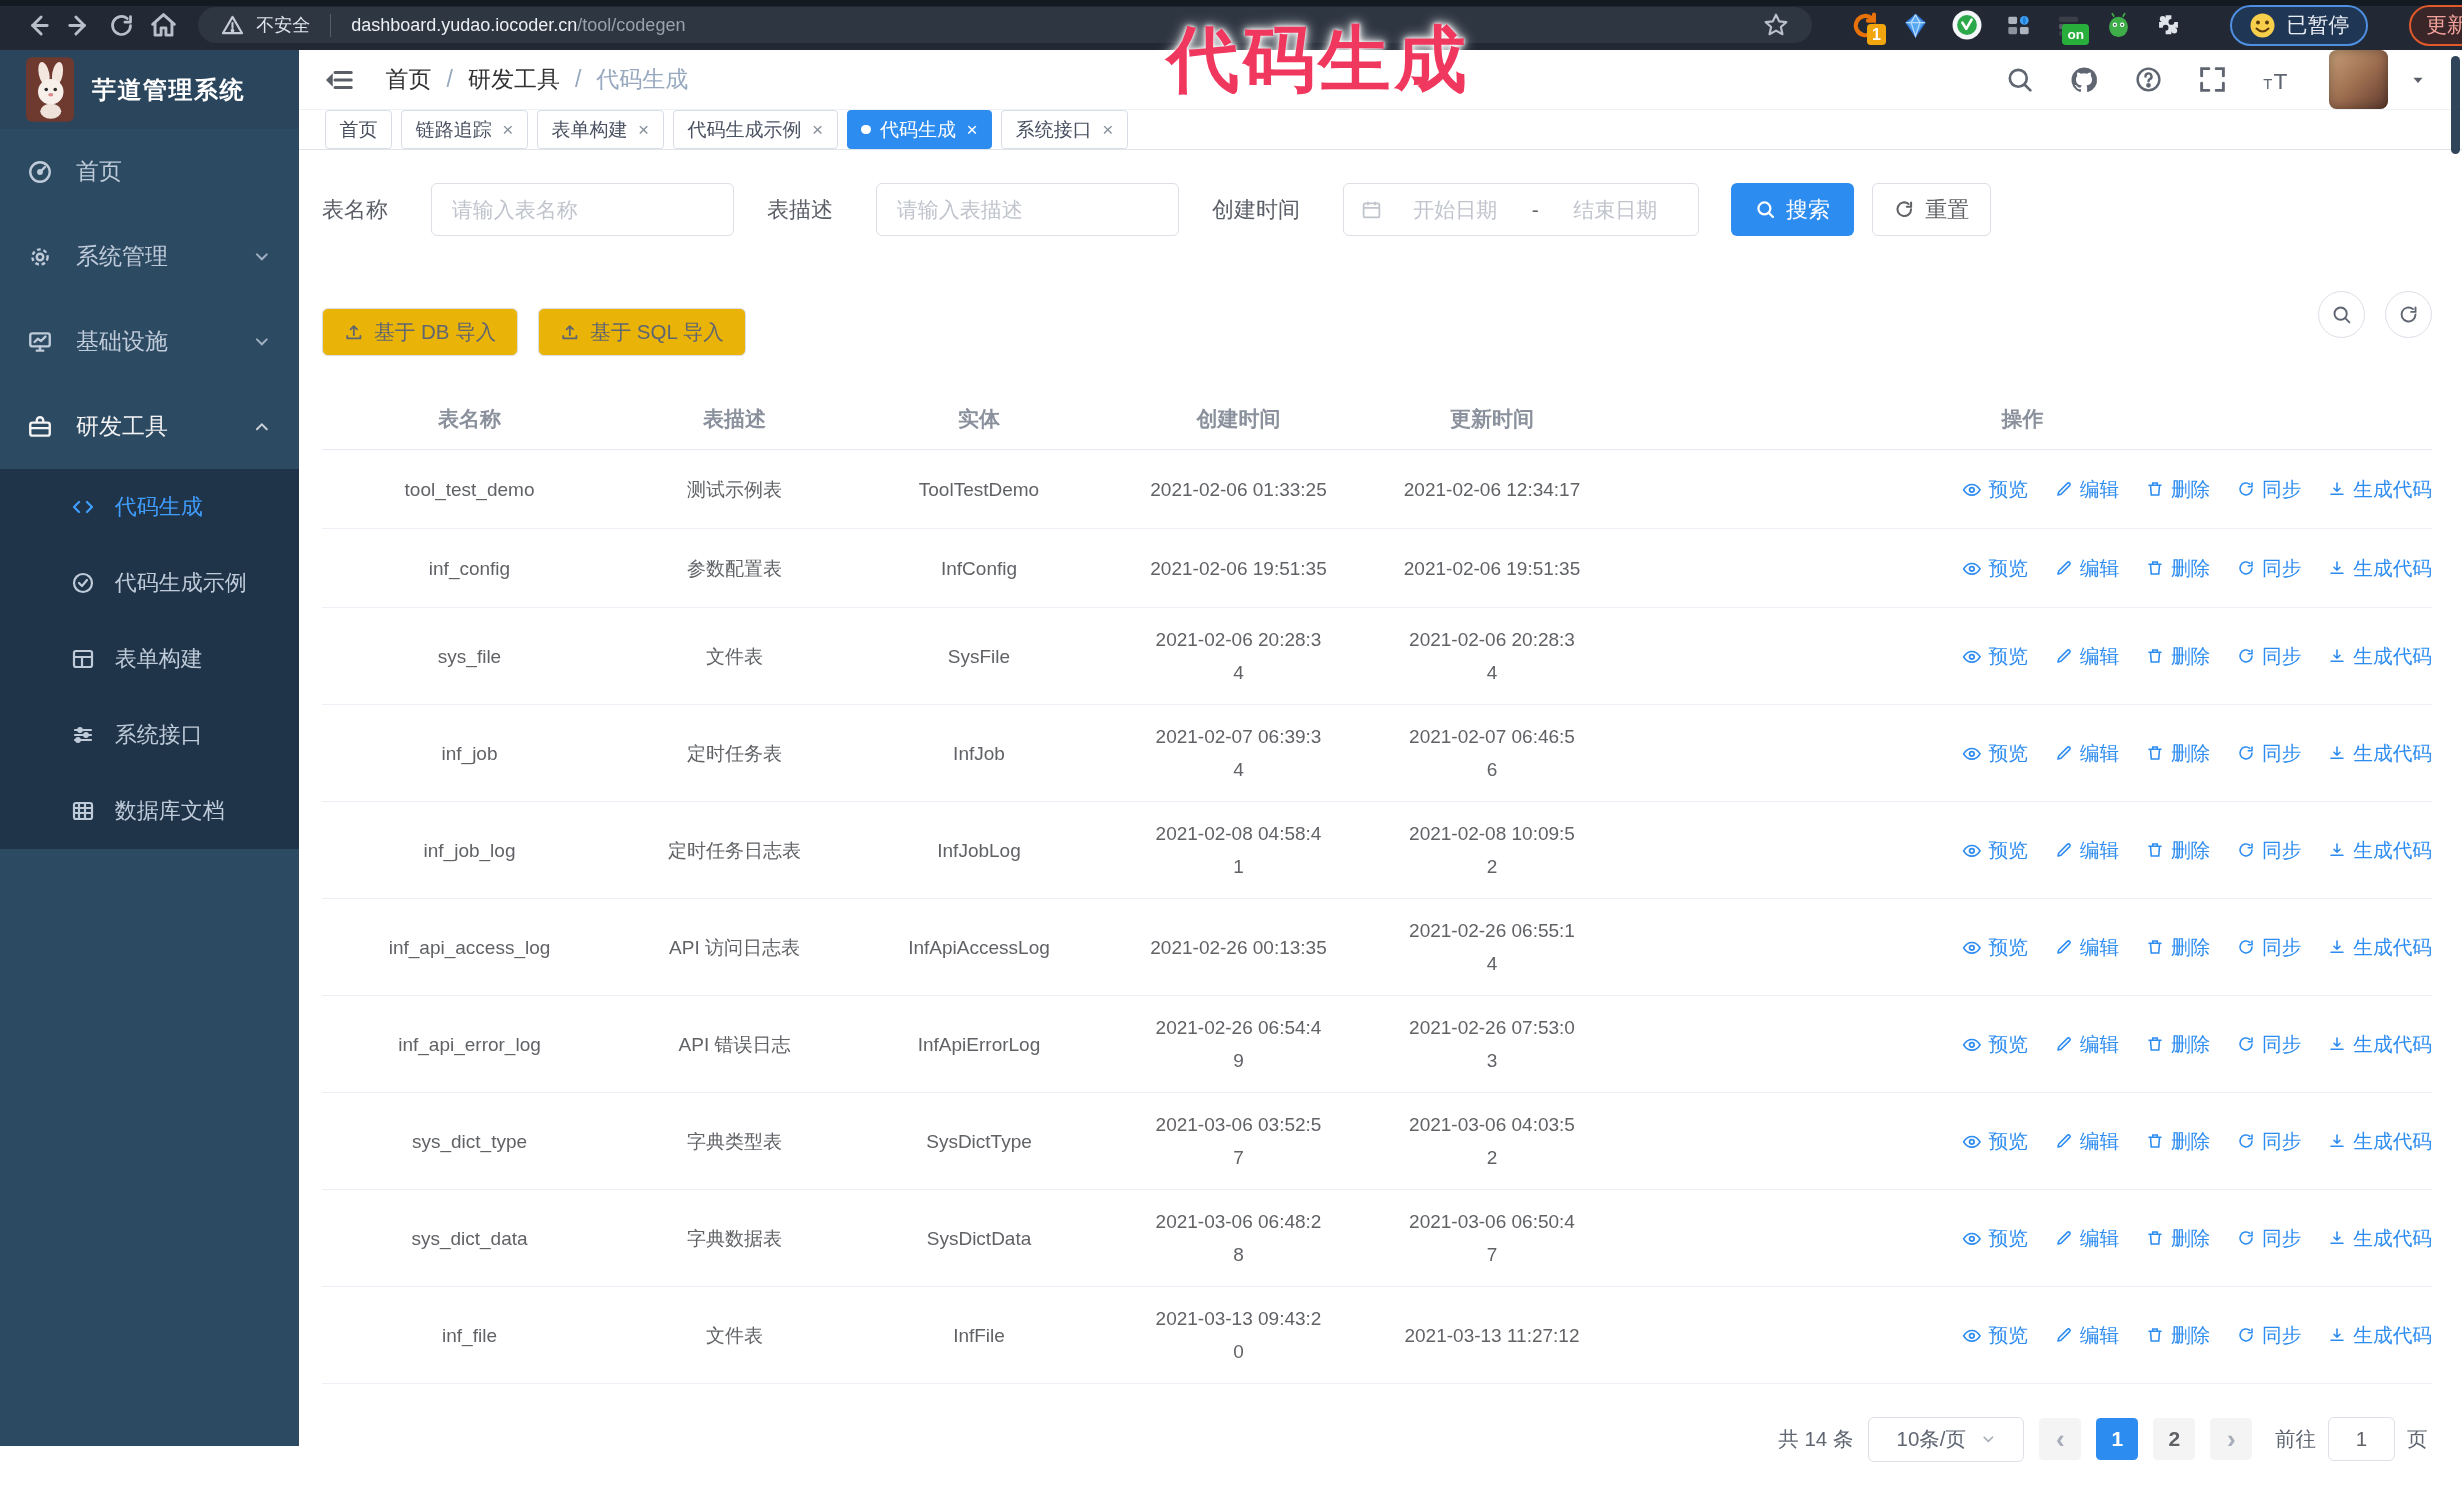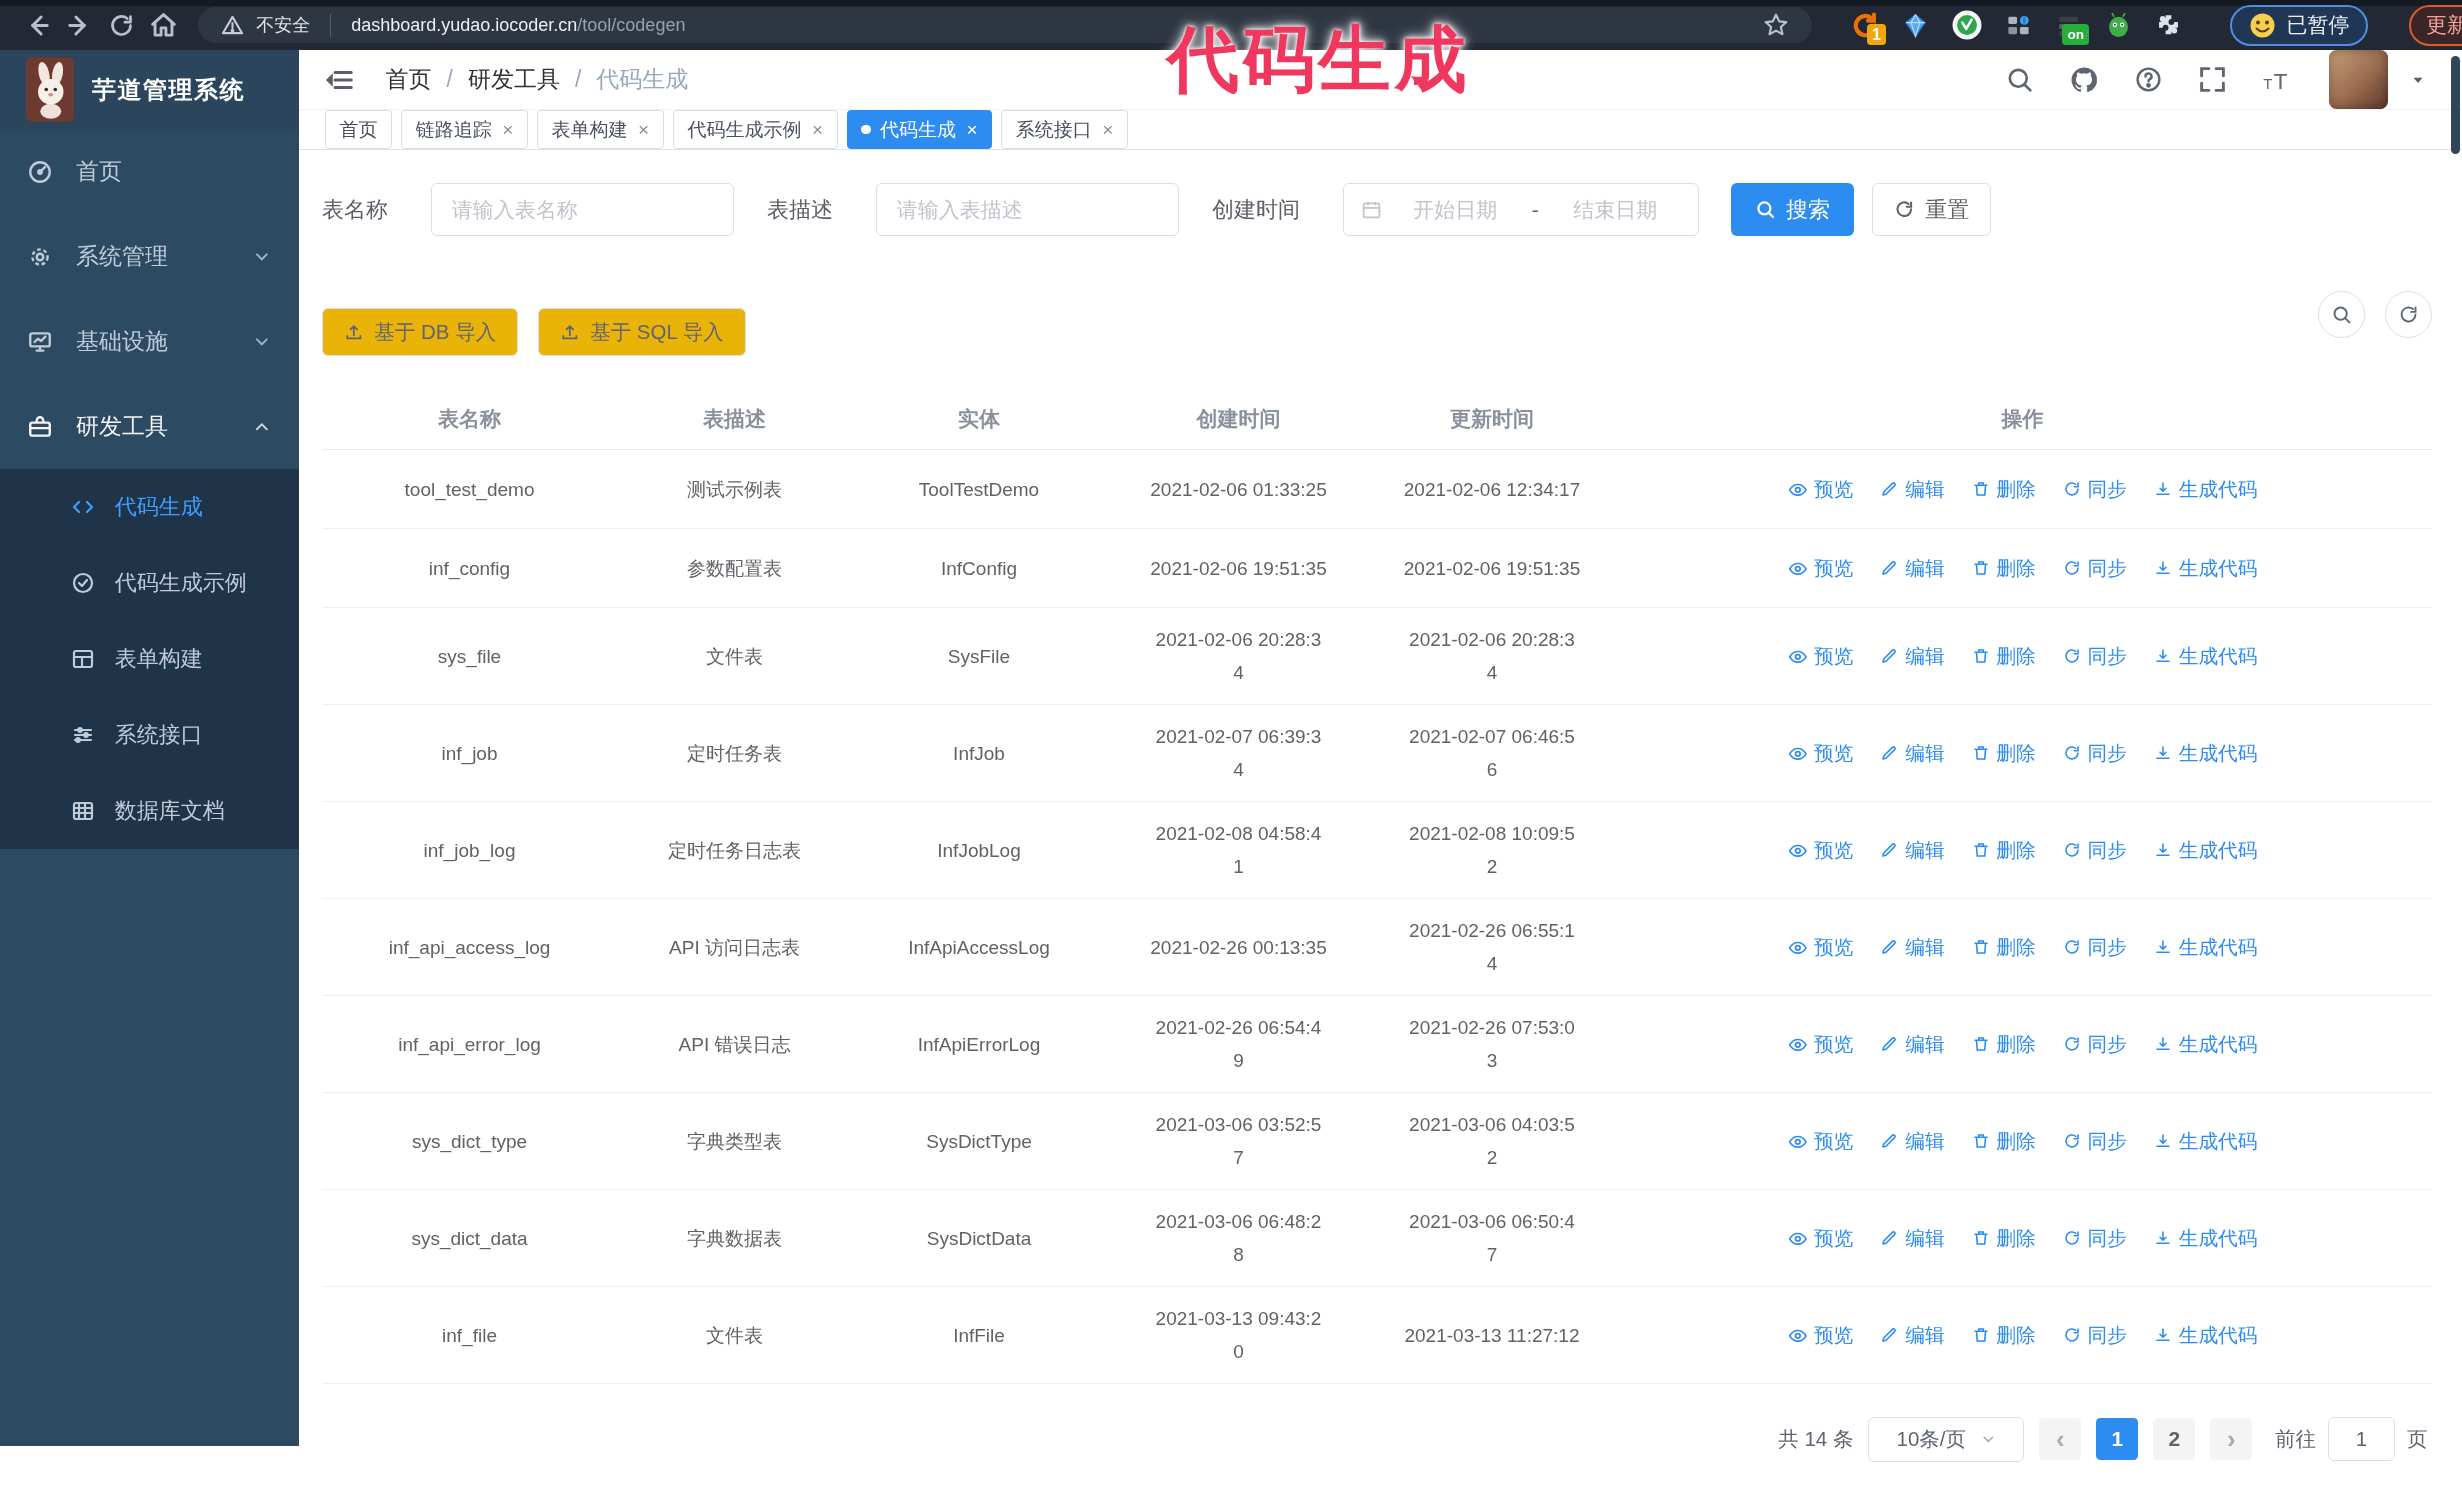--- a/index.html
+++ b/index.html
@@ -73,21 +73,21 @@
   .btn-plain{height:48px;padding:0 21px;background:#eab308;color:#5f6672;border:1.5px solid #dcdfe6;font-size:20.5px;margin-right:19.7px;margin-top:36px;}
   .tool-circles{margin-left:auto;display:flex;gap:19.7px;}
   .circle-btn{width:47px;height:47px;border-radius:50%;border:1.5px solid #dcdfe6;background:#fff;display:flex;align-items:center;justify-content:center;color:#5f6672;cursor:pointer;}
 
   .table{margin-top:32px;}
   .thead,.trow{display:grid;grid-template-columns:295px 235px 254px 265px 242px 1fr;align-items:center;}
   .thead{border-bottom:1.5px solid #e8ebf3;}
   .th{padding:16.7px 0;text-align:center;font-size:21px;font-weight:700;color:#8a919c;}
   .trow{border-bottom:1.5px solid #eceff5;min-height:79px;}
   .td{font-size:19px;color:#606266;text-align:center;line-height:33px;white-space:pre-line;padding:15px 4.5px;}
-  .ops{display:flex;justify-content:center;align-items:center;gap:27px;padding:15px 0;}
+  .ops{display:flex;justify-content:flex-end;align-items:center;gap:27px;padding:15px 0;}
   .op{display:flex;align-items:center;gap:6.8px;color:#2d8cf0;font-size:19.7px;cursor:pointer;white-space:nowrap;}
 
   .pager{display:flex;align-items:center;justify-content:flex-end;gap:15px;margin-top:19.7px;height:70px;font-size:20.5px;color:#5f6672;padding-right:4.5px;}
   .page-size{width:156px;height:45px;border:1.5px solid #dcdfe6;border-radius:6px;display:flex;align-items:center;justify-content:center;gap:13.6px;background:#fff;cursor:pointer;}
   .pg{min-width:42px;height:42px;border-radius:4.5px;background:#f4f4f5;display:flex;align-items:center;justify-content:center;font-size:21px;color:#606266;font-weight:600;cursor:pointer;}
   .pg.arrow{color:#a7adb8;font-size:26px;}
   .pg.active{background:#2d8cf0;color:#fff;}
   .goto{display:flex;align-items:center;gap:12px;margin-left:7.6px;}
   .goto-input{width:67px;height:44px;border:1.5px solid #dcdfe6;border-radius:6px;display:flex;align-items:center;justify-content:center;font-size:20.5px;color:#606266;background:#fff;}
 

